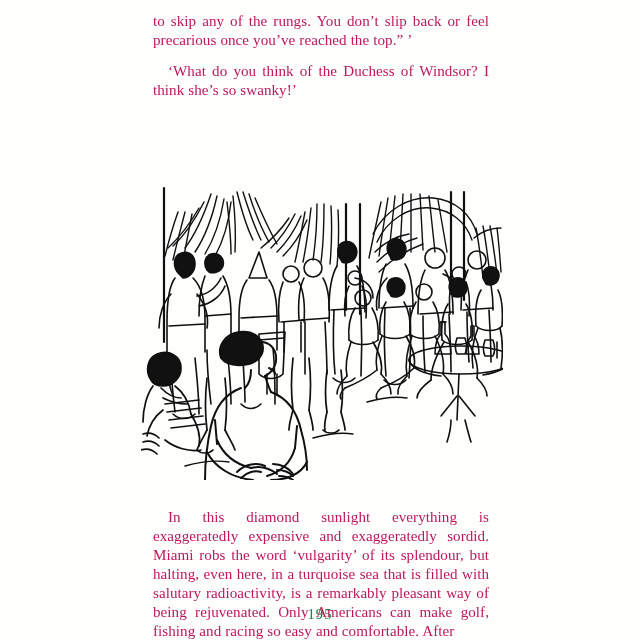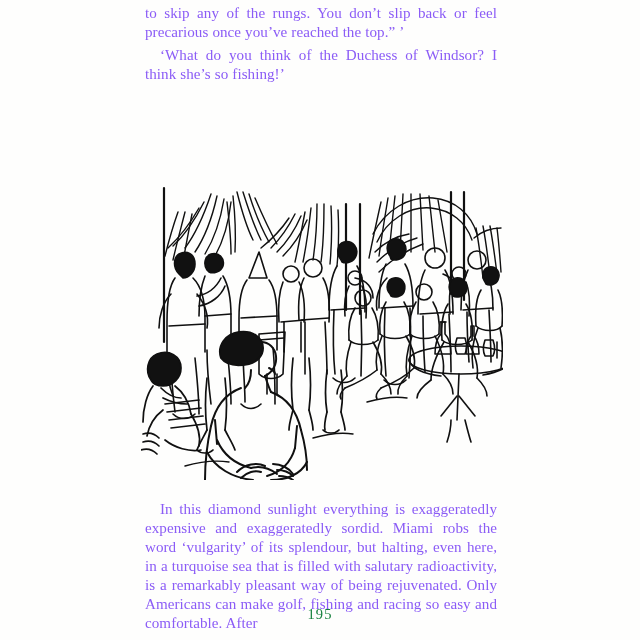--- a/index.html
+++ b/index.html
@@ -22,24 +22,24 @@
   }
   .text-column {
     position: absolute;
     left: 141px;
     width: 360px;
   }
   .block-top { top: 0px; }
   .block-bottom { top: 496px; }
 
   p.body-par {
-    margin: 4px;
+    margin: 12px;
     font-size: 15.1px;
     line-height: 19.0px;
-    color: #8b5cf6;
+    color: #be185d;
     text-align: justify;
     text-justify: inter-word;
     letter-spacing: 0.05px;
     word-spacing: 0.2px;
   }
   p.indent {
     text-indent: 15px;
   }
   p.hang {
     text-indent: 0;
@@ -68,21 +68,21 @@
     font-variant-numeric: oldstyle-nums;
   }
 </style>
 </head>
 <body>
 
 <div class="page">
 
   <div class="text-column block-top">
     <p class="body-par hang">to skip any of the rungs. You don’t slip back or feel precarious once you’ve reached the top.” ’</p>
-    <p class="body-par indent">‘What do you think of the Duchess of Windsor? I think she’s so fishing!’</p>
+    <p class="body-par indent">‘What do you think of the Duchess of Windsor? I think she’s so swanky!’</p>
   </div>
 
   <div class="figure">
     <svg viewBox="0 0 362 298" xmlns="http://www.w3.org/2000/svg" fill="none" stroke="#101010" stroke-width="1.5" stroke-linecap="round" stroke-linejoin="round">
 
       <g stroke-width="2.2">
         <path d="M23 6 L23 160"></path>
         <path d="M205 22 L205 128"></path>
         <path d="M219 22 L219 132"></path>
         <path d="M310 10 L310 112"></path>

